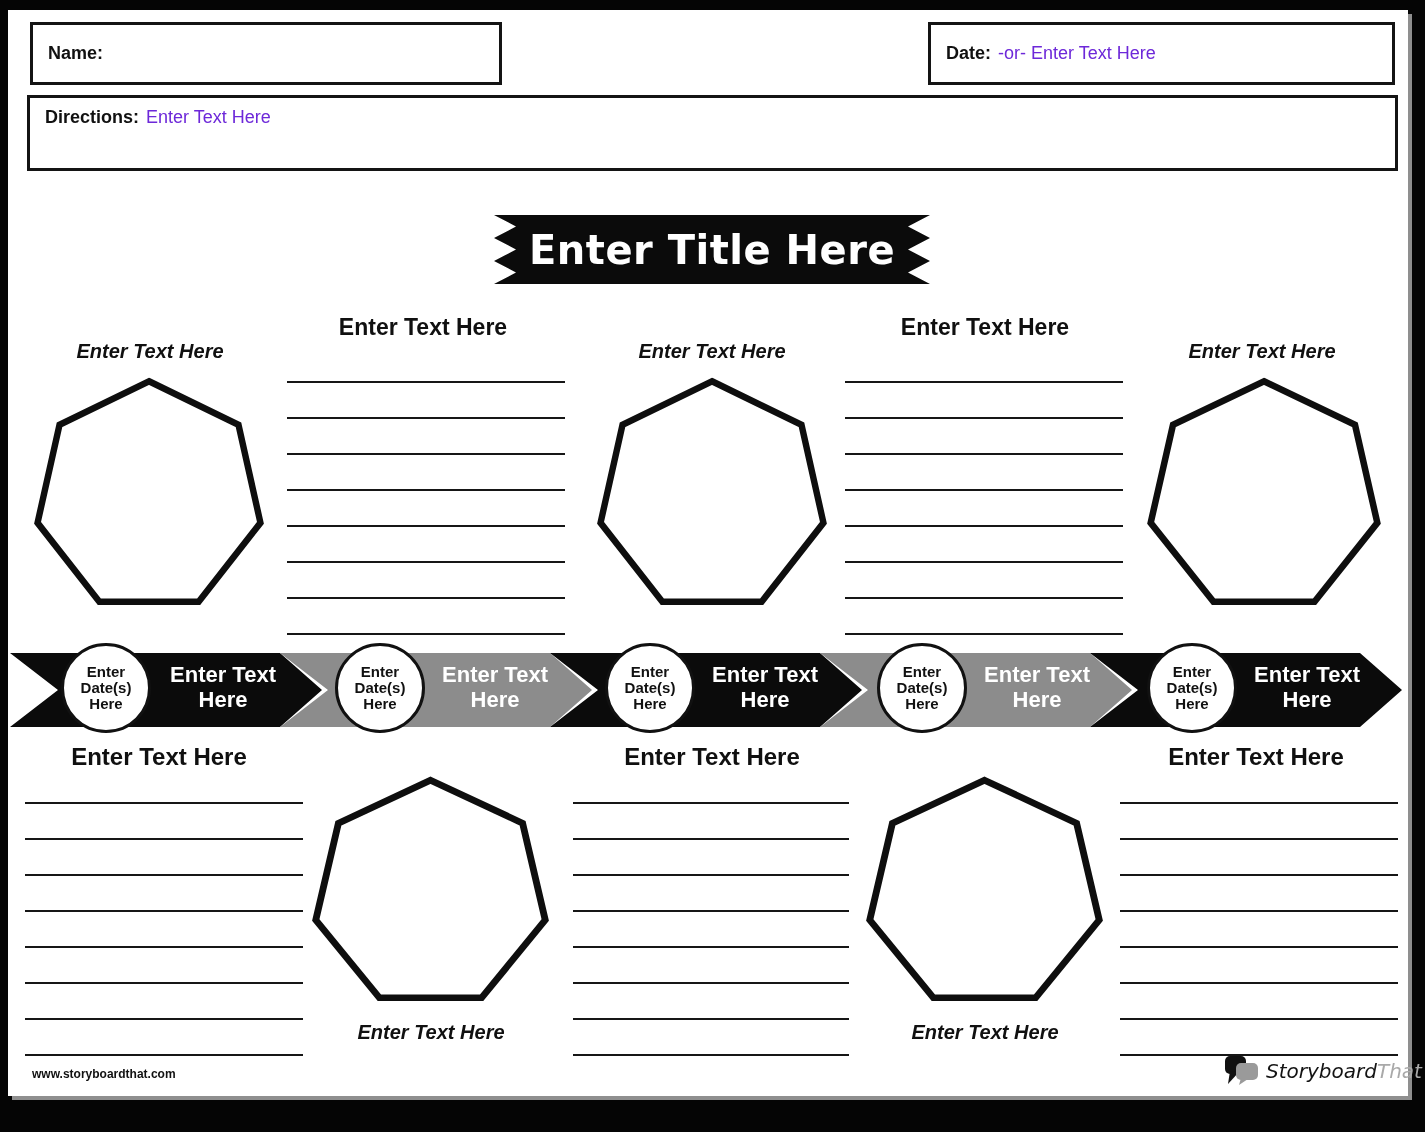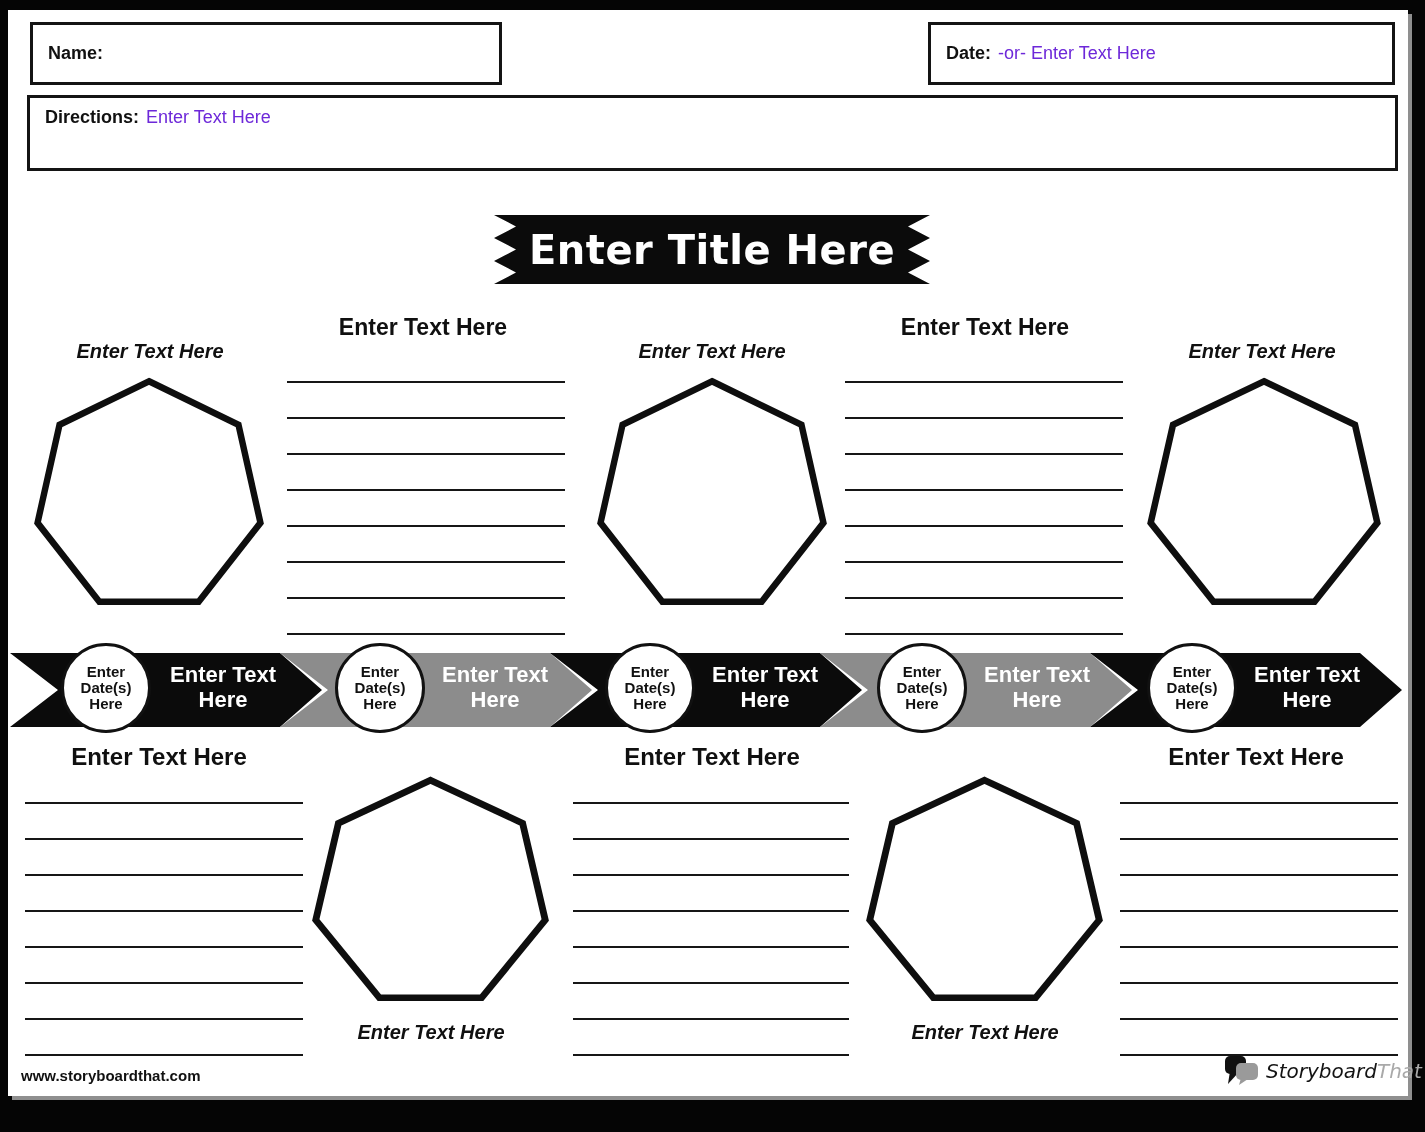--- a/index.html
+++ b/index.html
@@ -48,21 +48,21 @@
             clip-path:polygon(0 0,270px 0,312px 37px,270px 74px,0 74px,48px 37px); }
   .tl-seg.black { background:#0b0b0b; } .tl-seg.gray { background:#8c8c8c; }
   .tl-circle { position:absolute; top:633px; width:90px; height:90px; border-radius:50%;
                background:#fff; border:3px solid #111; display:flex; align-items:center;
                justify-content:flex-start; text-align:center; font-size:15px; font-weight:700;
                line-height:1.08; color:#111; z-index:3; }
   .tl-text { position:absolute; top:653px; width:130px; color:#fff; font-weight:700;
              font-size:22px; line-height:1.12; text-align:center; z-index:2; }
 
   
-  #site-url { position:absolute; left:13px; top:1057px; font-size:15px; font-weight:700; color:#111; }
+  #site-url { position:absolute; left:24px; top:1057px; font-size:12px; font-weight:700; color:#111; }
   #logo { position:absolute; left:1216px; top:1045px; display:flex; align-items:center; }
   #logo .word { font-family:"DejaVu Sans", sans-serif; font-size:20px; margin-left:4px;font-style:italic; }
   #logo .w1 { color:#141414; } #logo .w2 { color:#a9a9a9; }
 </style>
 </head>
 <body>
 
 <div class="page">
 
   <div class="hbox" id="name-box">

